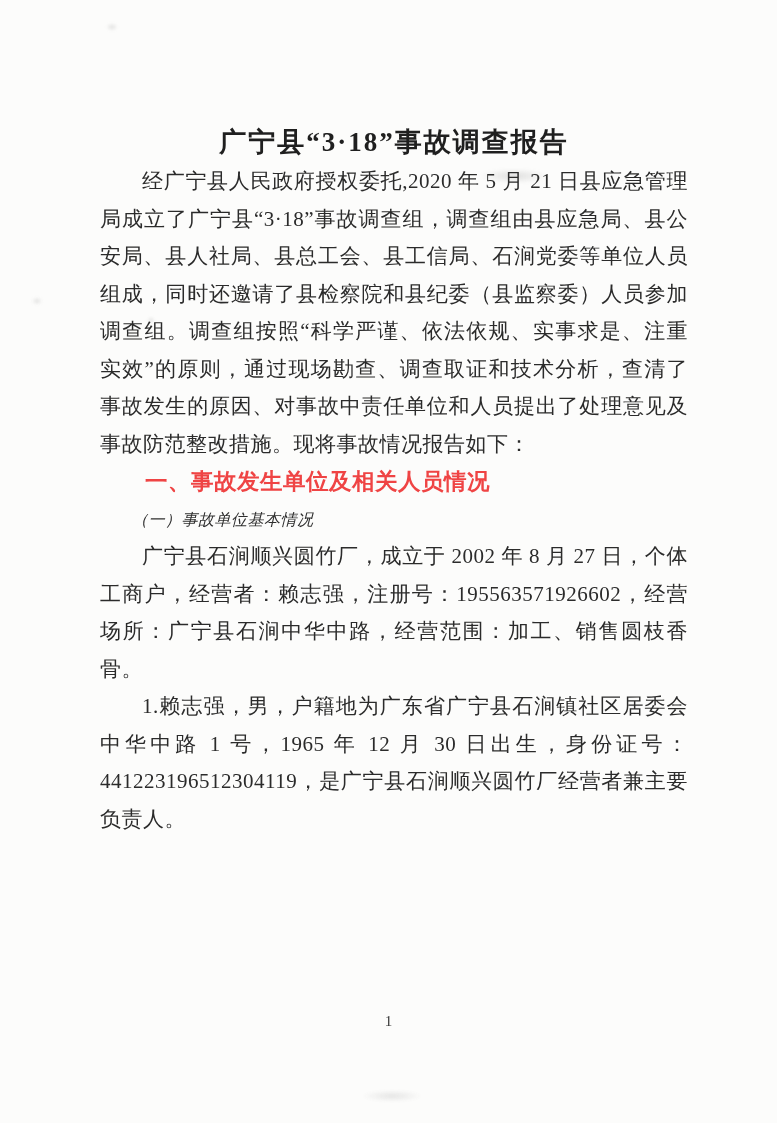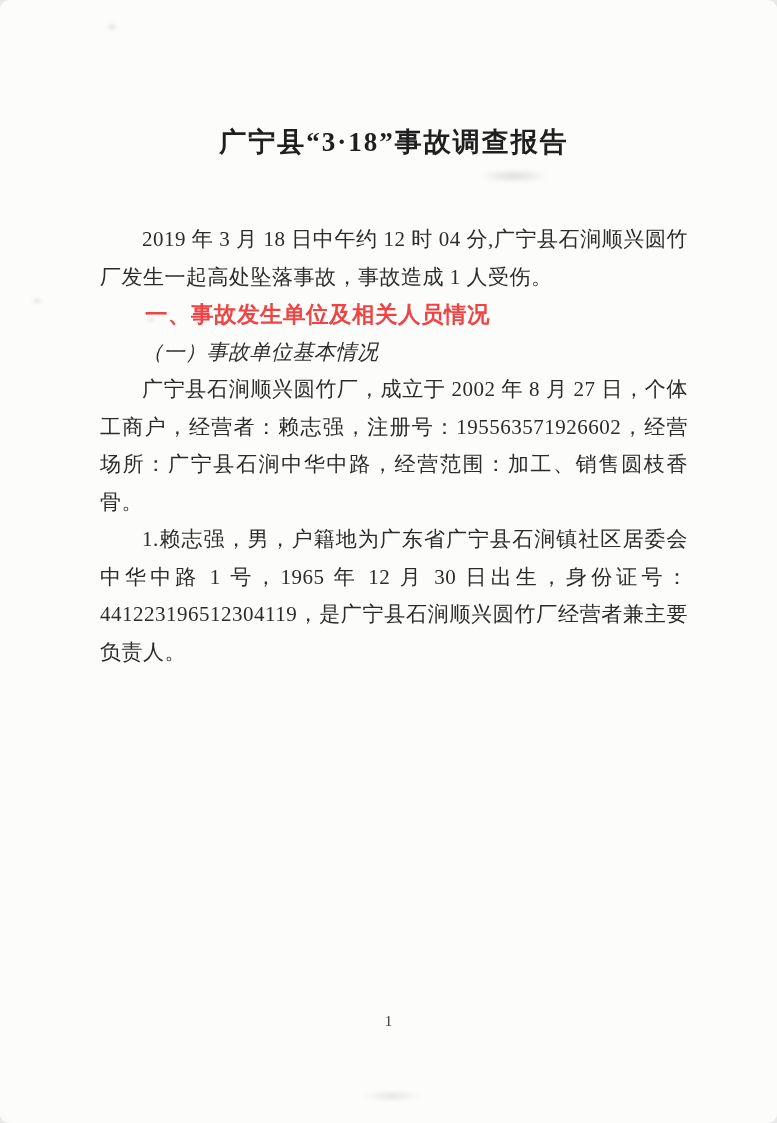--- a/index.html
+++ b/index.html
@@ -9,21 +9,20 @@
   }
   .page {
     position: relative;
     width: 777px;
     height: 1123px;
     margin: 0 auto;
     background: #fcfcfb;
     color: #262626;
     font-family: "Liberation Serif", serif;
     overflow: hidden;
-    border-radius: 9px;
   }
   .content {
     position: absolute;
     left: 100px;
     top: 0;
     width: 588px;
   }
   .doc-title {
     margin: 121px 0 0 0;
     text-align: center;
@@ -51,21 +50,21 @@
     font-size: 22.5px;
     line-height: 37.5px;
     font-weight: 700;
     text-indent: 2em;
     color: #ef4444;
     font-family: "Liberation Sans", sans-serif;
     letter-spacing: 0.5px;
   }
   .sub-heading {
     margin: 0;
-    font-size: 21px;
+    font-size: 16px;
     line-height: 37.5px;
     font-weight: 400;
     font-style: italic;
     text-indent: 2em;
     color: #2e2e2e;
     letter-spacing: 0.5px;
   }
   .page-number {
     position: absolute;
     top: 1013px;
@@ -96,22 +95,22 @@
   <div class="artifact a1"></div>
   <div class="artifact a2"></div>
   <div class="artifact a3"></div>
   <div class="artifact a4"></div>
   <div class="artifact a5"></div>
 
   <div class="content">
 
     <h1 class="doc-title">广宁县“3·18”事故调查报告</h1>
 
-    <p class="body-para first-para">2019 年 3 月 18 日中午约 12 时 04 分,广宁县石涧顺兴圆竹厂发生一起高处坠落事故，事故造成 1 人受伤。</p>
 
+    <p class="body-para">经广宁县人民政府授权委托,2020 年 5 月 21 日县应急管理局成立了广宁县“3·18”事故调查组，调查组由县应急局、县公安局、县人社局、县总工会、县工信局、石涧党委等单位人员组成，同时还邀请了县检察院和县纪委（县监察委）人员参加调查组。调查组按照“科学严谨、依法依规、实事求是、注重实效”的原则，通过现场勘查、调查取证和技术分析，查清了事故发生的原因、对事故中责任单位和人员提出了处理意见及事故防范整改措施。现将事故情况报告如下：</p>
 
     <h2 class="section-heading">一、事故发生单位及相关人员情况</h2>
 
     <h3 class="sub-heading">（一）事故单位基本情况</h3>
 
     <p class="body-para">广宁县石涧顺兴圆竹厂，成立于 2002 年 8 月 27 日，个体工商户，经营者：赖志强，注册号：195563571926602，经营场所：广宁县石涧中华中路，经营范围：加工、销售圆枝香骨。</p>
 
 
     <p class="body-para">1.赖志强，男，户籍地为广东省广宁县石涧镇社区居委会中华中路 1 号，1965 年 12 月 30 日出生，身份证号：441223196512304119，是广宁县石涧顺兴圆竹厂经营者兼主要负责人。</p>
   </div>

